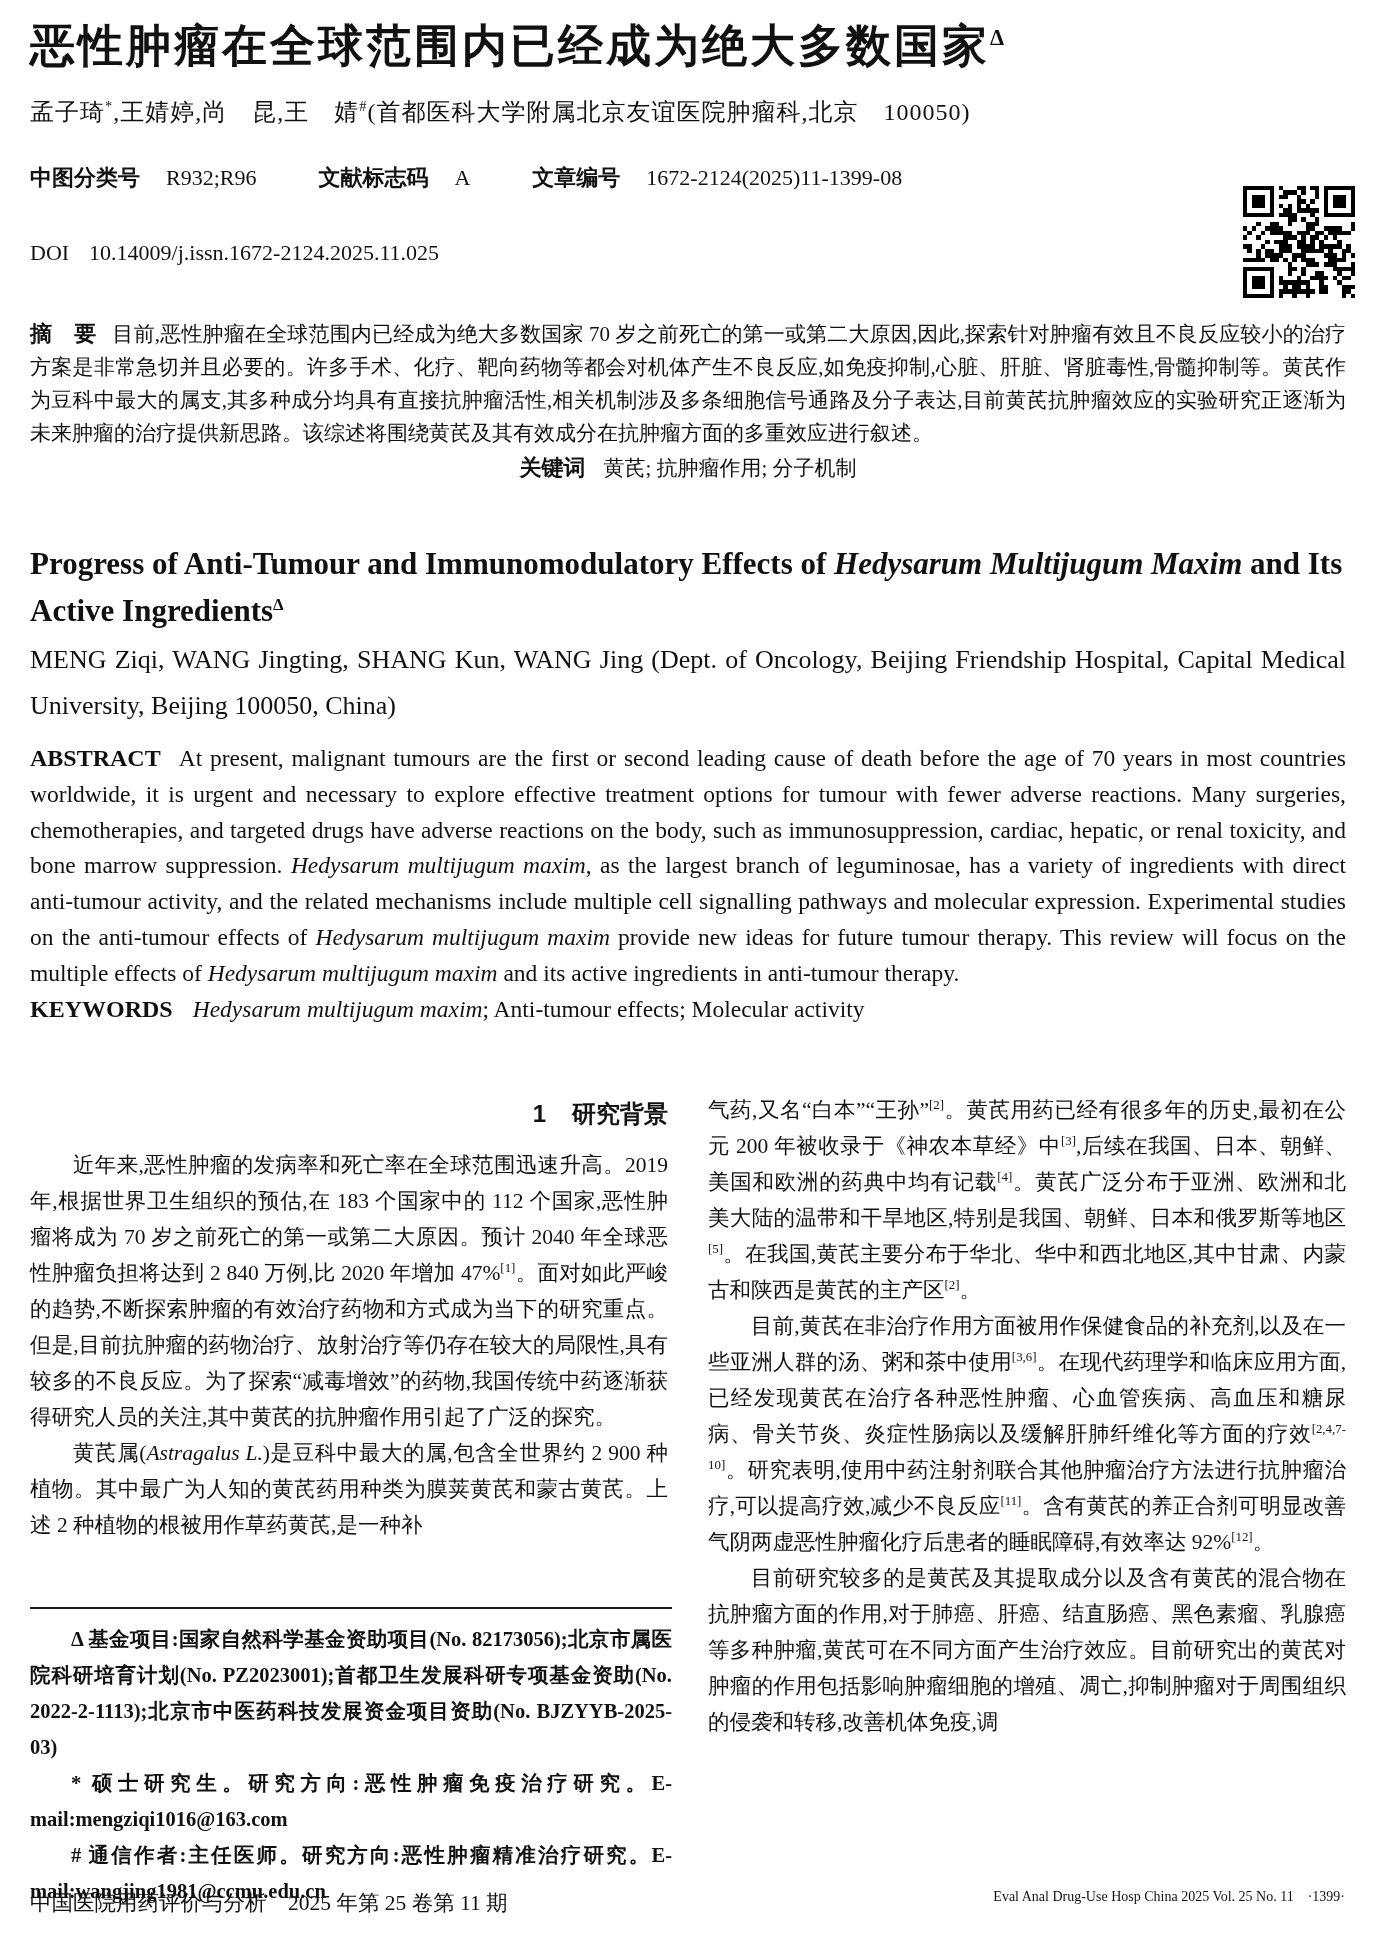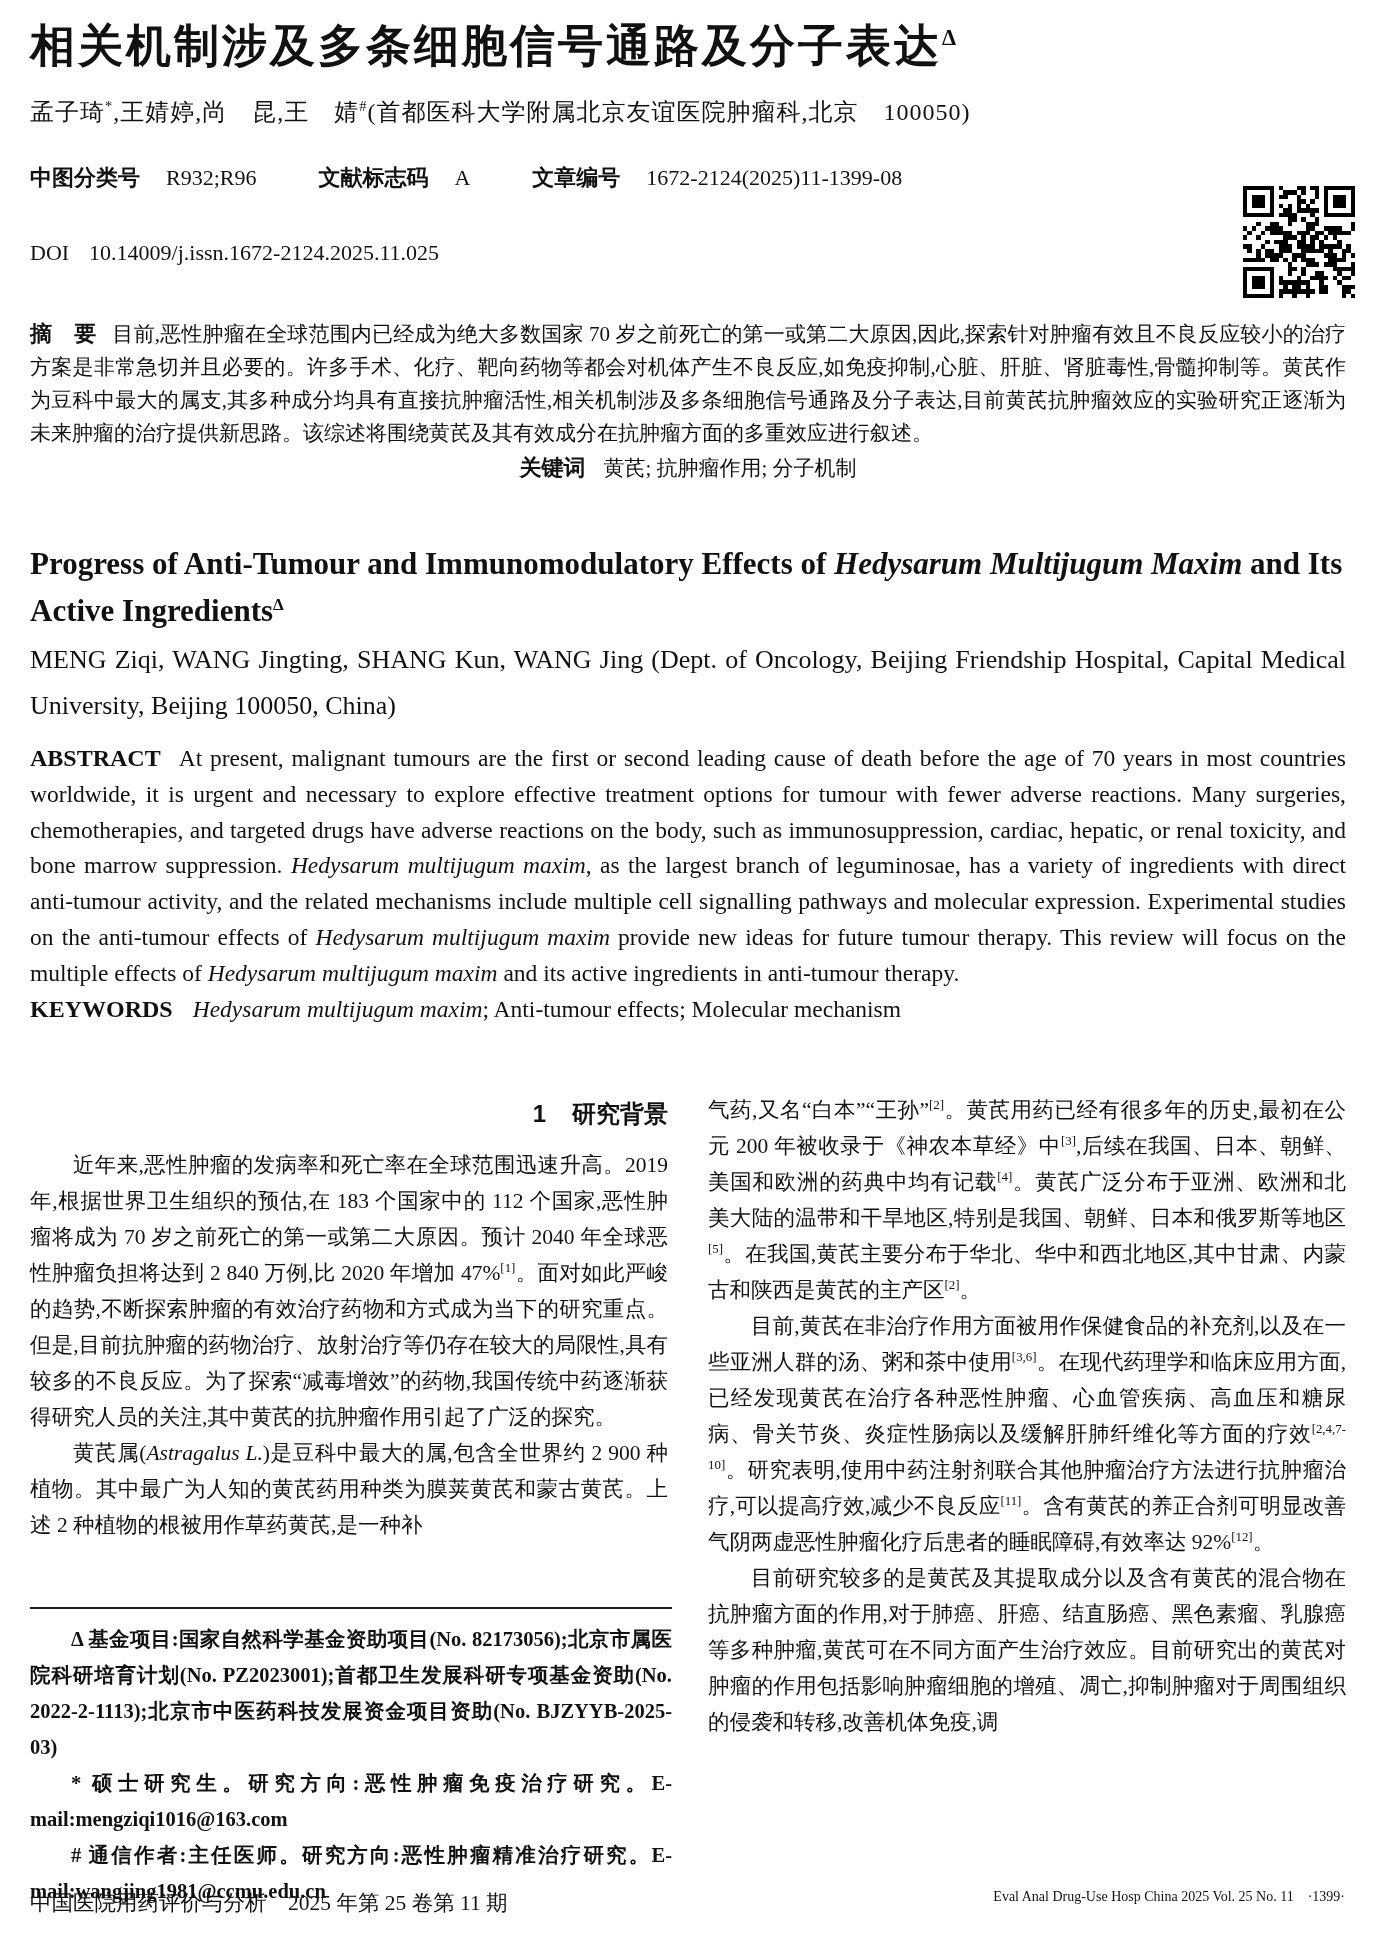--- a/index.html
+++ b/index.html
@@ -62,21 +62,21 @@
   .footnote p { margin:0; text-indent:2em; }
 
   .footer-left  { position:absolute; left:30px;  top:1888px; font-size:21.5px; }
   .footer-right { position:absolute; right:30px; top:1888px; font-size:14px; text-align:center; }
 </style>
 </head>
 <body>
 
 <div class="page">
 
-  <h1 class="title-cn"><span>相关机制涉及多条细胞信号通路及分子表达</span><sup>Δ</sup></h1>
+  <h1 class="title-cn"><span>恶性肿瘤在全球范围内已经成为绝大多数国家</span><sup>Δ</sup></h1>
 
   <div class="authors-cn"><span>孟子琦</span><sup>*</sup><span>,王婧婷,尚　昆,王　婧</span><sup>#</sup><span>(首都医科大学附属北京友谊医院肿瘤科,北京　100050)</span></div>
 
   <div class="meta-row">
     <span class="meta-pair"><span class="hd-label">中图分类号</span><span>R932;R96</span></span>
     <span class="meta-pair"><span class="hd-label">文献标志码</span><span>A</span></span>
     <span class="meta-pair"><span class="hd-label">文章编号</span><span>1672-2124(2025)11-1399-08</span></span>
   </div>
 
   <div class="doi-row"><span class="doi-label">DOI</span><span>10.14009/j.issn.1672-2124.2025.11.025</span></div>
@@ -409,21 +409,21 @@
     <p><span class="hd-label">摘　要</span><span>目前,恶性肿瘤在全球范围内已经成为绝大多数国家 70 岁之前死亡的第一或第二大原因,因此,探索针对肿瘤有效且不良反应较小的治疗方案是非常急切并且必要的。许多手术、化疗、靶向药物等都会对机体产生不良反应,如免疫抑制,心脏、肝脏、肾脏毒性,骨髓抑制等。黄芪作为豆科中最大的属支,其多种成分均具有直接抗肿瘤活性,相关机制涉及多条细胞信号通路及分子表达,目前黄芪抗肿瘤效应的实验研究正逐渐为未来肿瘤的治疗提供新思路。该综述将围绕黄芪及其有效成分在抗肿瘤方面的多重效应进行叙述。</span></p>
     <p class="kw-cn"><span class="hd-label">关键词</span><span>黄芪; 抗肿瘤作用; 分子机制</span></p>
   </div>
 
   <h2 class="title-en"><span>Progress of Anti-Tumour and Immunomodulatory Effects of </span><span class="it">Hedysarum Multijugum Maxim</span><span> and Its Active Ingredients</span><sup>Δ</sup></h2>
 
   <div class="authors-en">MENG Ziqi, WANG Jingting, SHANG Kun, WANG Jing (Dept. of Oncology, Beijing Friendship Hospital, Capital Medical University, Beijing 100050, China)</div>
 
   <div class="abs-en">
     <p><span class="en-label">ABSTRACT</span><span>At present, malignant tumours are the first or second leading cause of death before the age of 70 years in most countries worldwide, it is urgent and necessary to explore effective treatment options for tumour with fewer adverse reactions. Many surgeries, chemotherapies, and targeted drugs have adverse reactions on the body, such as immunosuppression, cardiac, hepatic, or renal toxicity, and bone marrow suppression. </span><span class="it">Hedysarum multijugum maxim</span><span>, as the largest branch of leguminosae, has a variety of ingredients with direct anti-tumour activity, and the related mechanisms include multiple cell signalling pathways and molecular expression. Experimental studies on the anti-tumour effects of </span><span class="it">Hedysarum multijugum maxim</span><span> provide new ideas for future tumour therapy. This review will focus on the multiple effects of </span><span class="it">Hedysarum multijugum maxim</span><span> and its active ingredients in anti-tumour therapy.</span></p>
-    <p class="kw-en"><span class="en-label">KEYWORDS</span><span class="it">Hedysarum multijugum maxim</span><span>; Anti-tumour effects; Molecular mechanism</span></p>
+    <p class="kw-en"><span class="en-label">KEYWORDS</span><span class="it">Hedysarum multijugum maxim</span><span>; Anti-tumour effects; Molecular activity</span></p>
   </div>
 
   <div class="col col-left">
     <h3 class="sec-h"><span class="sec-num">1</span><span>研究背景</span></h3>
     <p class="indent">近年来,恶性肿瘤的发病率和死亡率在全球范围迅速升高。2019 年,根据世界卫生组织的预估,在 183 个国家中的 112 个国家,恶性肿瘤将成为 70 岁之前死亡的第一或第二大原因。预计 2040 年全球恶性肿瘤负担将达到 2 840 万例,比 2020 年增加 47%<sup>[1]</sup>。面对如此严峻的趋势,不断探索肿瘤的有效治疗药物和方式成为当下的研究重点。但是,目前抗肿瘤的药物治疗、放射治疗等仍存在较大的局限性,具有较多的不良反应。为了探索“减毒增效”的药物,我国传统中药逐渐获得研究人员的关注,其中黄芪的抗肿瘤作用引起了广泛的探究。</p>
     <p class="indent"><span>黄芪属(</span><span class="it">Astragalus L.</span><span>)是豆科中最大的属,包含全世界约 2 900 种植物。其中最广为人知的黄芪药用种类为膜荚黄芪和蒙古黄芪。上述 2 种植物的根被用作草药黄芪,是一种补</span></p>
   </div>
 
   <div class="col col-right">
     <p>气药,又名“白本”“王孙”<sup>[2]</sup>。黄芪用药已经有很多年的历史,最初在公元 200 年被收录于《神农本草经》中<sup>[3]</sup>,后续在我国、日本、朝鲜、美国和欧洲的药典中均有记载<sup>[4]</sup>。黄芪广泛分布于亚洲、欧洲和北美大陆的温带和干旱地区,特别是我国、朝鲜、日本和俄罗斯等地区<sup>[5]</sup>。在我国,黄芪主要分布于华北、华中和西北地区,其中甘肃、内蒙古和陕西是黄芪的主产区<sup>[2]</sup>。</p>

